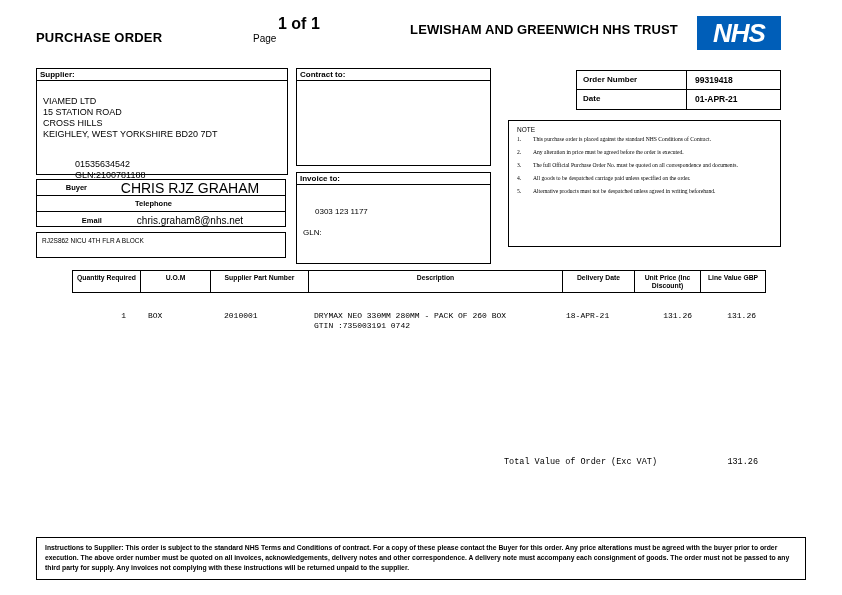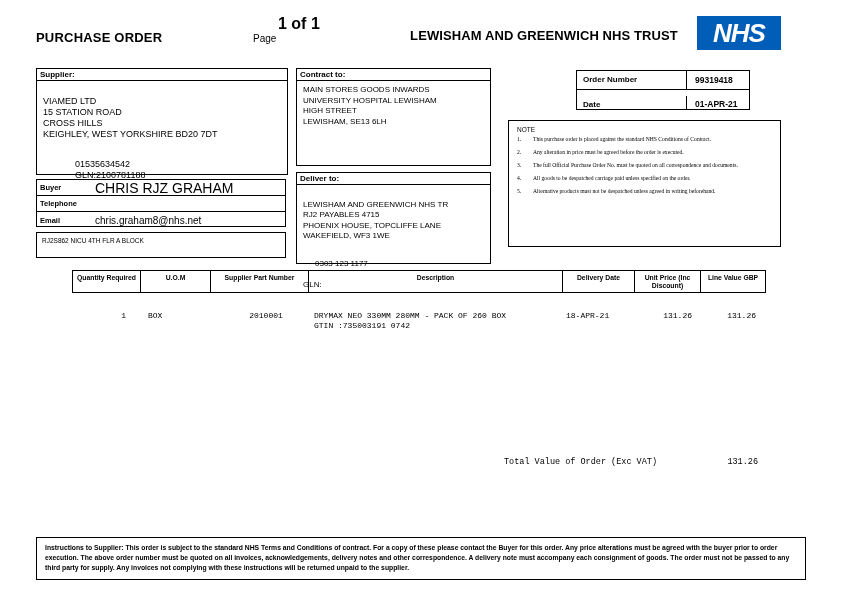--- a/index.html
+++ b/index.html
@@ -30,21 +30,21 @@
   #page-label {
     left: 253px; top: 33px;
     font-size: 10px;
   }
   #page-value {
     left: 278px; top: 15px;
     font-size: 16px;
     font-weight: bold;
   }
   #trust-title {
-    left: 398px; top: 28px;
+    left: 398px; top: 22px;
     width: 292px;
     text-align: center;
     font-size: 13px;
     font-weight: bold;
     letter-spacing: 0.1px;
   }
   #nhs-logo {
     left: 697px; top: 16px;
     width: 84px; height: 34px;
     background: #005EB8;
@@ -83,20 +83,21 @@
   #supplier-contact { font-size: 9px; line-height: 11px; margin-top: 9px; margin-left: 32px; }
 
   
   #buyer-box { left: 36px; top: 179px; width: 250px; height: 48px; }
   .field-row {
     display: flex;
     align-items: center;
     height: 16px;
     border-bottom: 1px solid #000;
     box-sizing: border-box;
+    justify-content: center;
   }
   .field-row:last-child { border-bottom: none; }
   .field-label {
     width: 52px;
     font-size: 7.5px;
     font-weight: bold;
     padding-left: 3px;
     box-sizing: border-box;
   }
   .field-value {
@@ -111,28 +112,28 @@
   
   #deliver-box { left: 296px; top: 68px; width: 195px; height: 98px; }
   #deliver-body { font-size: 8px; line-height: 10.5px; }
 
   
   #invoice-box { left: 296px; top: 172px; width: 195px; height: 92px; }
   #invoice-body { font-size: 8px; line-height: 10.5px; }
   #invoice-tel { margin-top: 7px; margin-left: 12px; }
 
   
-  #order-table { left: 576px; top: 70px; width: 174px; height: 40px; }
+  #order-table { left: 576px; top: 70px; width: 205px; height: 40px; }
   .ord-row {
     display: flex;
     height: 19px;
     border-bottom: 1px solid #000;
     box-sizing: border-box;
   }
-  .ord-row:last-child { border-bottom: none; align-items: flex-end; }
+  .ord-row:last-child { border-bottom: none; }
   .ord-label {
     width: 110px;
     border-right: 1px solid #000;
     box-sizing: border-box;
     font-size: 8px;
     font-weight: bold;
     padding: 4px 0 0 6px;
   }
   .ord-value {
     font-size: 8.5px;
@@ -194,21 +195,21 @@
 
   #items-rows {
     font-family: "Liberation Mono", monospace;
     font-size: 8px;
     padding-top: 18px;
   }
   .item-row { display: flex; height: 22px; }
   .item-row .td { box-sizing: border-box; }
   .td.c-qty { text-align: right; padding-right: 14px; }
   .td.c-uom { text-align: left; padding-left: 8px; }
-  .td.c-spn { text-align: center; padding-left: 14px; }
+  .td.c-spn { text-align: left; padding-left: 14px; }
   .td.c-desc { text-align: left; padding-left: 6px; line-height: 10px; }
   .td.c-del { text-align: left; padding-left: 4px; }
   .td.c-unit { text-align: right; padding-right: 8px; }
   .td.c-line { text-align: right; padding-right: 8px; }
 
   
   #total-row {
     left: 504px; top: 457px;
     width: 262px;
     font-family: "Liberation Mono", monospace;
@@ -269,33 +270,25 @@
       <div class="field-value">chris.graham8@nhs.net</div>
     </div>
   </div>
 
   <div class="abs box" id="nicu-box">
     <div id="nicu-text">RJ2S862 NICU 4TH FLR A BLOCK</div>
   </div>
 
   <div class="abs box" id="deliver-box">
     <div class="box-hdr">Contract to:</div>
-    <div class="box-body" id="deliver-body">MAIN STORES GOODS INWARDS
-UNIVERSITY HOSPITAL LEWISHAM
-HIGH STREET
-LEWISHAM, SE13 6LH</div>
   </div>
 
   <div class="abs box" id="invoice-box">
-    <div class="box-hdr">Deliver to:</div>
+    <div class="box-hdr">Invoice to:</div>
     <div class="box-body" id="invoice-body">
-      <div>LEWISHAM AND GREENWICH NHS TR
-RJ2 PAYABLES 4715
-PHOENIX HOUSE, TOPCLIFFE LANE
-WAKEFIELD, WF3 1WE</div>
       <div id="invoice-tel">0303 123 1177</div>
       <div>GLN:</div>
     </div>
   </div>
 
   <div class="abs box" id="order-table">
     <div class="ord-row">
       <div class="ord-label">Order Number</div>
       <div class="ord-value">99319418</div>
     </div>

